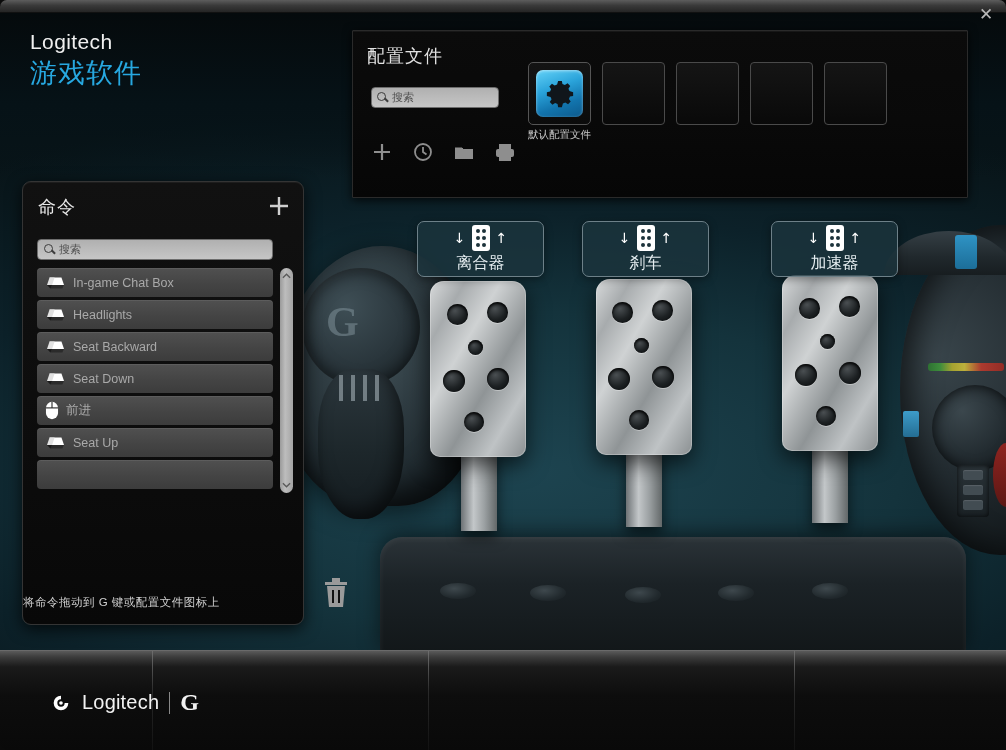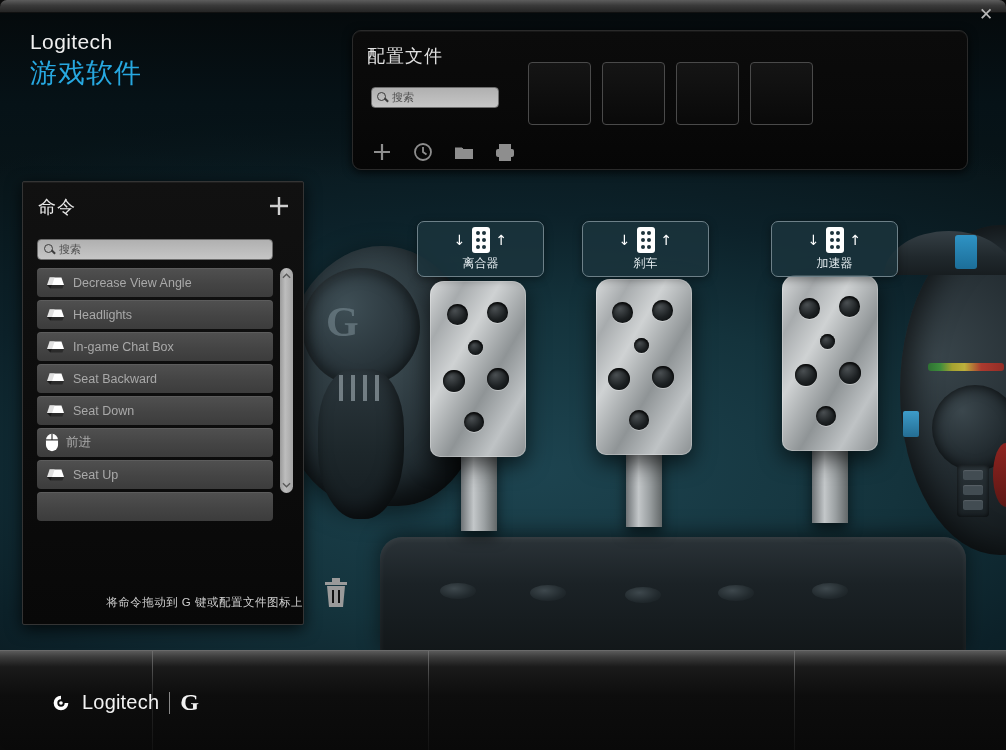--- a/index.html
+++ b/index.html
@@ -162,23 +162,23 @@
   }
   .brand .b1 {
     font-size: 21px; color: #f0f0f0; letter-spacing: .4px; line-height: 26px;
   }
   .brand .b2 {
     font-size: 27px; color: #27a8e0; line-height: 36px; letter-spacing: 1px;
   }
 
   
   .profiles {
-    position: absolute; left: 352px; top: 17px; width: 616px; height: 140px;
+    position: absolute; left: 352px; top: 17px; width: 616px; height: 168px;
     background: linear-gradient(180deg,#0b0b0b 0%,#090909 55%,#060606 100%);
-    border: 1px solid #2a2a2a; border-radius: 9px;
+    border: 1px solid #2a2a2a; border-radius: 1px;
     box-shadow: 0 2px 10px rgba(0,0,0,.8), inset 0 1px 0 rgba(255,255,255,.05);
     z-index: 25;
   }
   .profiles-title {
     position: absolute; left: 14px; top: 13px;
     font-size: 18px; color: #e2e2e2; letter-spacing: 1px;
   }
   .prof-search {
     position: absolute; left: 18px; top: 56px; width: 128px; height: 21px;
     background: linear-gradient(180deg,#b0b0b0 0%,#c6c6c6 100%);
@@ -234,21 +234,21 @@
   .tile-empty {
     width: 63px; height: 63px; border-radius: 4px;
     background: linear-gradient(180deg,#151515 0%,#090909 100%);
     border: 1px solid #4a4a4a; cursor: pointer;
   }
 
   
   .commands {
     position: absolute; left: 22px; top: 168px; width: 282px; height: 444px;
     background: linear-gradient(180deg,#111 0%,#0c0c0c 60%,#080808 100%);
-    border: 1px solid #343434; border-radius: 2px;
+    border: 1px solid #343434; border-radius: 9px;
     box-shadow: 0 4px 16px rgba(0,0,0,.75), inset 0 1px 0 rgba(255,255,255,.05);
     z-index: 25;
   }
   .cmd-title {
     position: absolute; left: 15px; top: 13px;
     font-size: 18px; color: #e8e8e8; letter-spacing: 1px;
   }
   .cmd-add {
     position: absolute; right: 12px; top: 12px; width: 24px; height: 24px;
     cursor: pointer; color: #cfcfcf;
@@ -285,41 +285,41 @@
     border-radius: 7px;
   }
   .sb-arrow {
     position: absolute; left: 2px; width: 9px; height: 7px; color: #5a5a5a;
   }
   .sb-arrow.up { top: 4px; }
   .sb-arrow.down { bottom: 4px; }
 
   .cmd-hint {
     position: absolute; left: 0; bottom: 14px; width: 100%;
-    text-align: right; font-size: 11.5px; color: #cfcfcf; letter-spacing: .5px;
+    text-align: left; font-size: 11.5px; color: #cfcfcf; letter-spacing: .5px;
   }
 
   
   .assign {
     position: absolute; width: 127px; height: 56px; top: 208px;
     background: rgba(28,52,61,.80);
     border: 1px solid #6d8088; border-radius: 7px;
     display: flex; flex-direction: column; align-items: center;
     justify-content: center; cursor: pointer; z-index: 20;
     box-shadow: 0 2px 8px rgba(0,0,0,.4);
   }
   .assign-row { display: flex; align-items: center; gap: 6px; height: 27px; }
   .arw { color: #fff; font-size: 14px; line-height: 1; font-family: "DejaVu Sans", sans-serif; }
   .mini-pedal {
     width: 18px; height: 26px; border-radius: 3px; background: #fff; position: relative;
   }
   .mini-pedal i {
     position: absolute; width: 4px; height: 4px; border-radius: 50%; background: #1d333b;
   }
-  .assign-label { font-size: 12px; color: #e6eef1; margin-top: 1px; }
+  .assign-label { font-size: 16px; color: #e6eef1; margin-top: 1px; }
 
   
   .trash {
     position: absolute; left: 322px; top: 562px; width: 28px; height: 34px;
     cursor: pointer; z-index: 22; color: #9a9a9a;
   }
 
   
   .bottombar {
     position: absolute; left: 0; top: 650px; width: 1006px; height: 100px;
@@ -448,20 +448,31 @@
         <div class="ptool">
           <svg viewBox="0 0 22 22">
               <rect x="5" y="3" width="12" height="5" fill="currentColor"></rect>
               <rect x="2" y="8" width="18" height="8" rx="2" fill="currentColor"></rect>
               <rect x="5" y="15" width="12" height="5" fill="currentColor"></rect>
             </svg>
         </div>
       </div>
 
       <div class="prof-tiles">
+        <div class="tile">
+          <div class="tile-box">
+            <div class="tile-icon">
+              <svg viewBox="0 0 32 32">
+                  <path d="M16 10.5a5.5 5.5 0 100 11 5.5 5.5 0 000-11zm0 3.6a1.9 1.9 0 110 3.8 1.9 1.9 0 010-3.8z" fill="#10161b"></path>
+                  <path d="M14 2h4l.6 3.4 2.6 1.1 2.9-1.9 2.8 2.8-1.9 2.9 1.1 2.6L30 14v4l-3.4.6-1.1 2.6 1.9 2.9-2.8 2.8-2.9-1.9-2.6 1.1L18 30h-4l-.6-3.4-2.6-1.1-2.9 1.9-2.8-2.8 1.9-2.9-1.1-2.6L2 18v-4l3.4-.6 1.1-2.6-1.9-2.9 2.8-2.8 2.9 1.9 2.6-1.1z" fill="#10161b"></path>
+                </svg>
+            </div>
+          </div>
+          <div class="tile-label">默认配置文件</div>
+        </div>
         <div class="tile-empty"></div>
         <div class="tile-empty"></div>
         <div class="tile-empty"></div>
         <div class="tile-empty"></div>
       </div>
     </div>
 
     <div class="commands">
       <div class="cmd-title">命令</div>
       <div class="cmd-add">
@@ -476,39 +487,30 @@
       </div>
 
       <div class="cmd-list">
         <div class="cmd-row">
           <svg class="ico-key" viewBox="0 0 24 20">
               <path d="M5 4h14l3 9H8z" fill="#fff"></path>
               <path d="M5 4L2 13h6l3-9z" fill="#e2e2e2"></path>
               <path d="M8 13h14l-2 4H6z" fill="#2b2b2b"></path>
               <path d="M2 13h6l-2 4z" fill="#1a1a1a"></path>
             </svg>
-          <span class="cmd-row-label">Decrease View Angle</span>
+          <span class="cmd-row-label">In-game Chat Box</span>
         </div>
         <div class="cmd-row">
           <svg class="ico-key" viewBox="0 0 24 20">
               <path d="M5 4h14l3 9H8z" fill="#fff"></path>
               <path d="M5 4L2 13h6l3-9z" fill="#e2e2e2"></path>
               <path d="M8 13h14l-2 4H6z" fill="#2b2b2b"></path>
               <path d="M2 13h6l-2 4z" fill="#1a1a1a"></path>
             </svg>
           <span class="cmd-row-label">Headlights</span>
-        </div>
-        <div class="cmd-row">
-          <svg class="ico-key" viewBox="0 0 24 20">
-              <path d="M5 4h14l3 9H8z" fill="#fff"></path>
-              <path d="M5 4L2 13h6l3-9z" fill="#e2e2e2"></path>
-              <path d="M8 13h14l-2 4H6z" fill="#2b2b2b"></path>
-              <path d="M2 13h6l-2 4z" fill="#1a1a1a"></path>
-            </svg>
-          <span class="cmd-row-label">In-game Chat Box</span>
         </div>
         <div class="cmd-row">
           <svg class="ico-key" viewBox="0 0 24 20">
               <path d="M5 4h14l3 9H8z" fill="#fff"></path>
               <path d="M5 4L2 13h6l3-9z" fill="#e2e2e2"></path>
               <path d="M8 13h14l-2 4H6z" fill="#2b2b2b"></path>
               <path d="M2 13h6l-2 4z" fill="#1a1a1a"></path>
             </svg>
           <span class="cmd-row-label">Seat Backward</span>
         </div>

